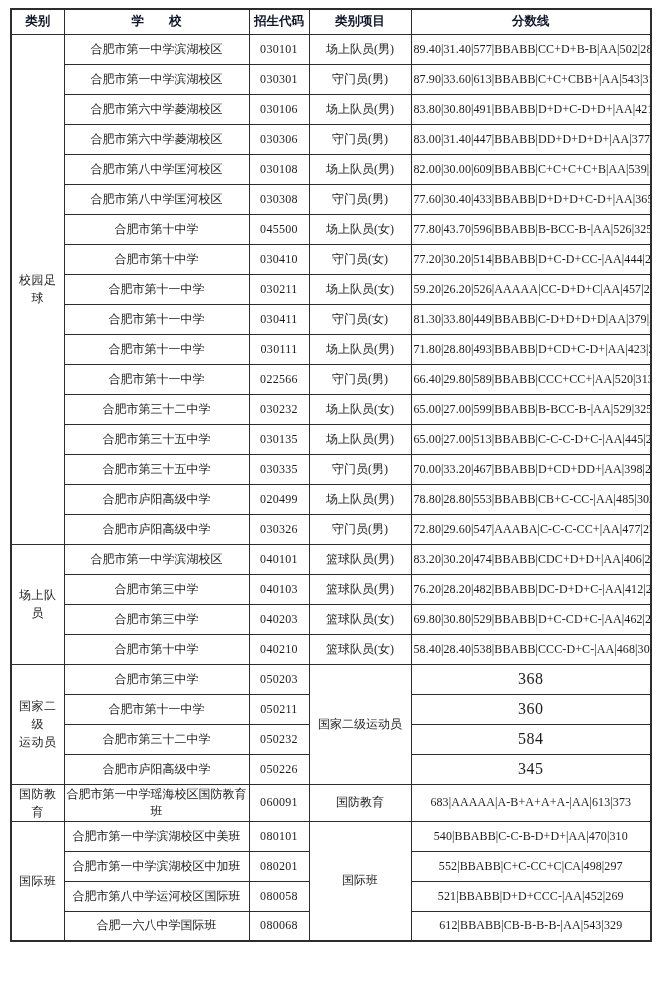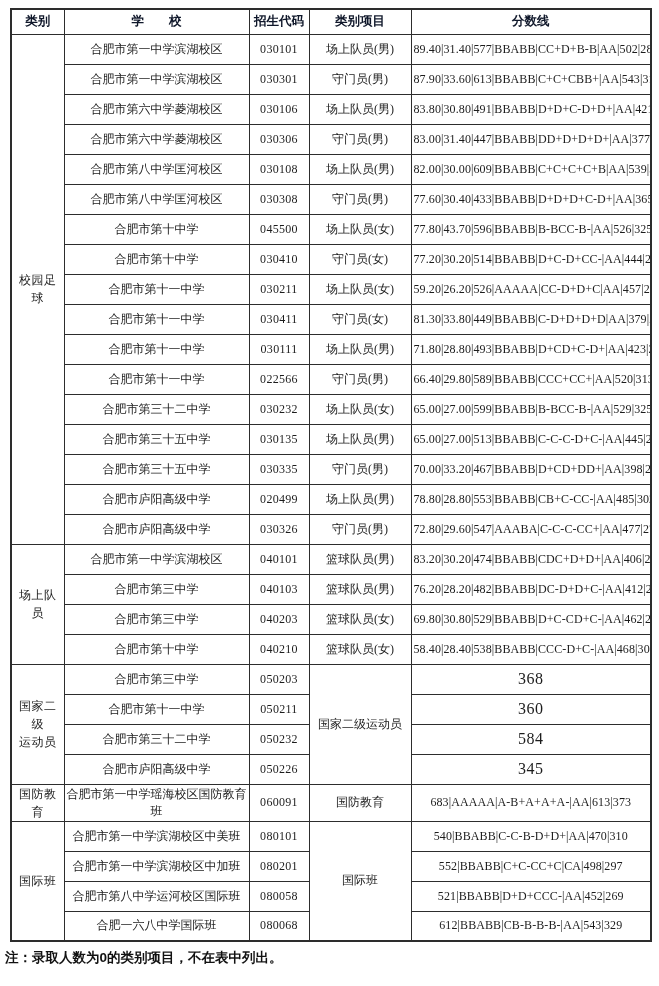--- a/index.html
+++ b/index.html
@@ -264,14 +264,13 @@
           <td class="code-cell">080058</td>
           <td class="score-cell">521|BBABB|D+D+CCC-|AA|452|269</td>
         </tr>
         <tr>
           <td class="school-cell">合肥一六八中学国际班</td>
           <td class="code-cell">080068</td>
           <td class="score-cell">612|BBABB|CB-B-B-B-|AA|543|329</td>
         </tr>
       </tbody>
   </table>
-  <div class="note">注：录取人数为0的类别项目，不在表中列出。</div>
 </div>
 
 </body></html>

